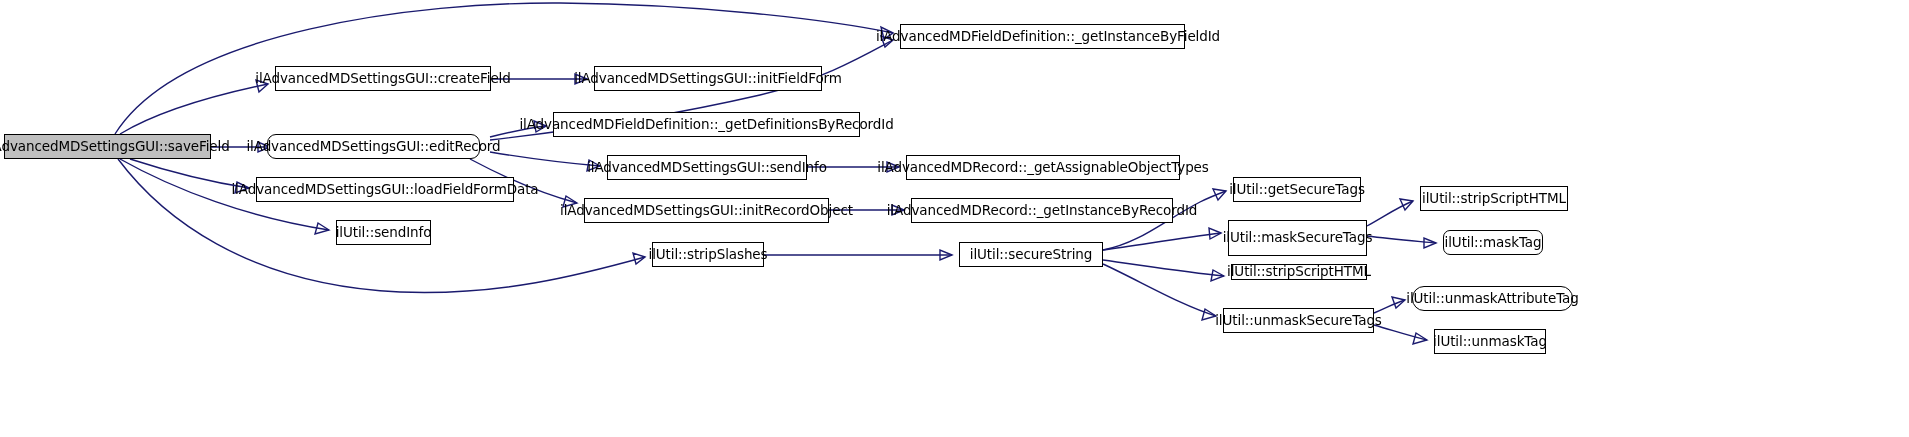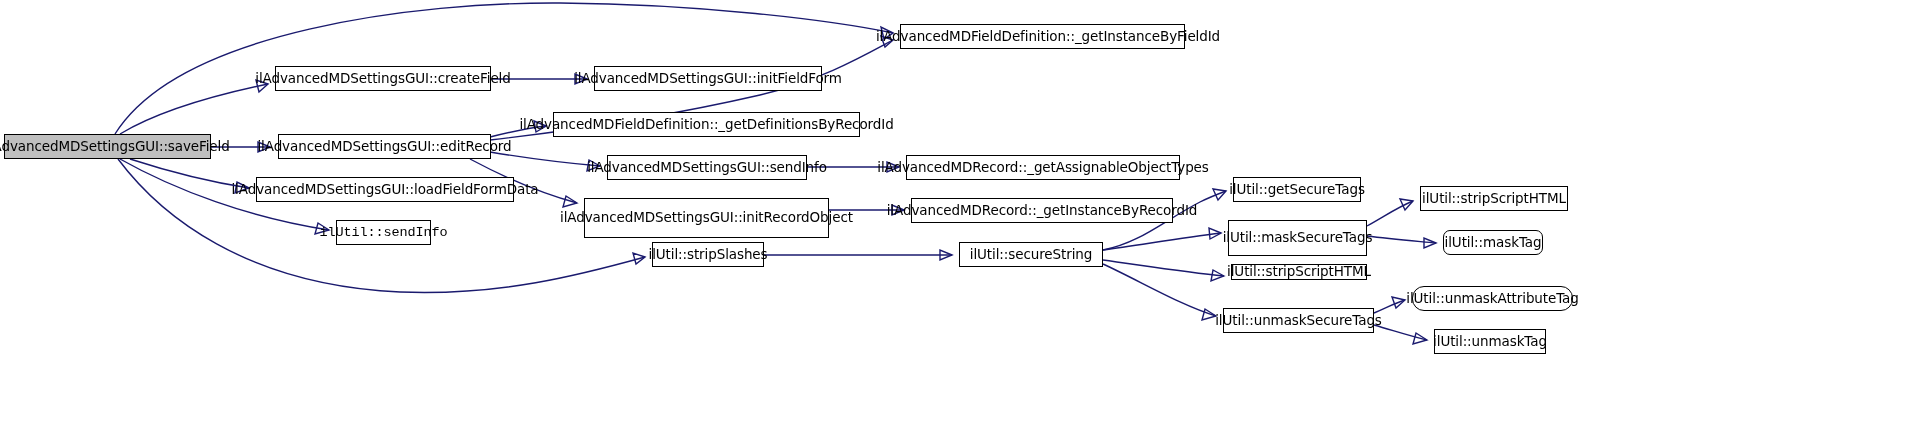--- a/index.html
+++ b/index.html
@@ -93,39 +93,39 @@
       <path d="M 1374,325 C 1395,331 1410,336 1427,340"></path>
       <path d="M 1427,340 L 1416,333 L 1413,344 Z" fill="#1a1a6e" stroke="#1a1a6e"></path>
     </svg>
   <div id="node-layer">
       <div class="node root" style="left: 4px; top: 134px; width: 207px; height: 25px;">
         <span>ilAdvancedMDSettingsGUI::saveField</span>
       </div>
       <div class="node" style="left: 275px; top: 66px; width: 216px; height: 25px;">
         <span>ilAdvancedMDSettingsGUI::createField</span>
       </div>
-      <div class="node" style="left: 278px; top: 134px; width: 213px; height: 25px;">
+      <div class="node" style="left: 267px; top: 134px; width: 213px; height: 25px; border-radius: 9px;">
         <span>ilAdvancedMDSettingsGUI::editRecord</span>
       </div>
       <div class="node" style="left: 256px; top: 177px; width: 258px; height: 25px;">
         <span>ilAdvancedMDSettingsGUI::loadFieldFormData</span>
       </div>
-      <div class="node" style="left: 336px; top: 220px; width: 95px; height: 25px; font-family: Liberation Mono, monospace;">
+      <div class="node" style="left: 336px; top: 220px; width: 95px; height: 25px;">
         <span>ilUtil::sendInfo</span>
       </div>
       <div class="node" style="left: 594px; top: 66px; width: 228px; height: 25px;">
         <span>ilAdvancedMDSettingsGUI::initFieldForm</span>
       </div>
       <div class="node" style="left: 553px; top: 112px; width: 307px; height: 25px;">
         <span>ilAdvancedMDFieldDefinition::_getDefinitionsByRecordId</span>
       </div>
       <div class="node" style="left: 607px; top: 155px; width: 200px; height: 25px;">
         <span>ilAdvancedMDSettingsGUI::sendInfo</span>
       </div>
-      <div class="node" style="left: 584px; top: 198px; width: 245px; height: 40px;">
+      <div class="node" style="left: 584px; top: 198px; width: 245px; height: 25px;">
         <span>ilAdvancedMDSettingsGUI::initRecordObject</span>
       </div>
       <div class="node" style="left: 652px; top: 242px; width: 112px; height: 25px;">
         <span>ilUtil::stripSlashes</span>
       </div>
       <div class="node" style="left: 900px; top: 24px; width: 285px; height: 25px; padding-left: 18px;">
         <span>ilAdvancedMDFieldDefinition::_getInstanceByFieldId</span>
       </div>
       <div class="node" style="left: 906px; top: 155px; width: 274px; height: 25px;">
         <span>ilAdvancedMDRecord::_getAssignableObjectTypes</span>

